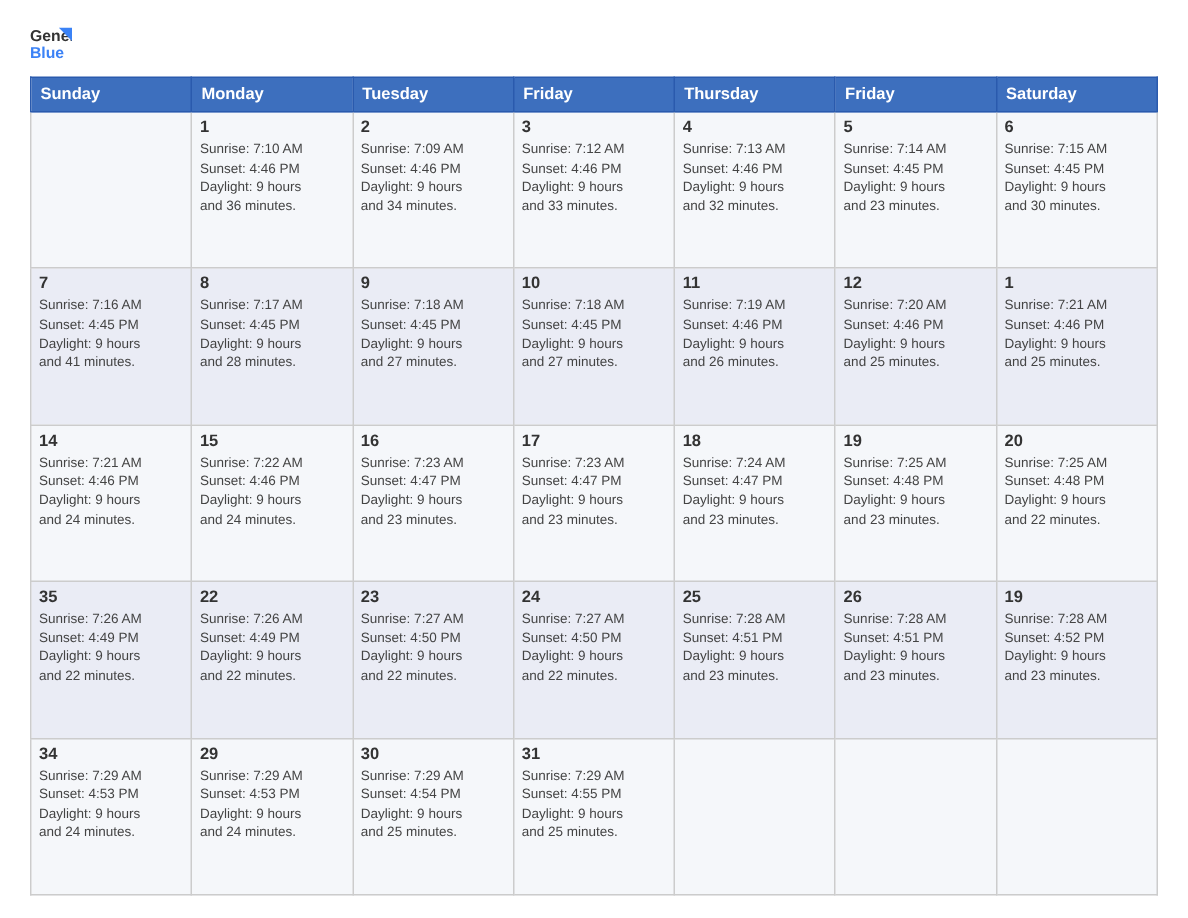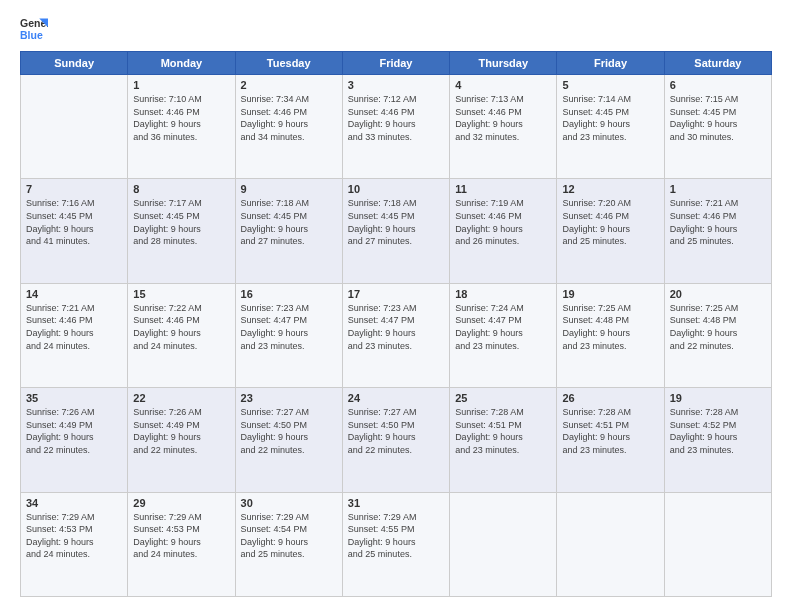--- a/index.html
+++ b/index.html
@@ -46,21 +46,21 @@
     }
     .calendar-table {
       width: 100%;
       border-collapse: collapse;
       flex: 1;
       font-size: 10px;
     }
     .calendar-table thead th {
       background-color: #3d6fbe;
       color: white;
-      text-align: center;
+      text-align: left;
       padding: 5px 6px;
       font-size: 11px;
       font-weight: bold;
       border: 1px solid #2a5aad;
     }
     .calendar-table tbody td {
       border: 1px solid #ccc;
       vertical-align: top;
       padding: 4px 5px;
       width: calc(100% / 7);
@@ -123,21 +123,21 @@
           <td class="empty-cell"></td>
           <td>
             <span class="day-number">1</span>
             <div class="day-info">Sunrise: 7:10 AM</div>
             <div class="day-info">Sunset: 4:46 PM</div>
             <div class="day-info">Daylight: 9 hours</div>
             <div class="day-info">and 36 minutes.</div>
           </td>
           <td>
             <span class="day-number">2</span>
-            <div class="day-info">Sunrise: 7:34 AM</div>
+            <div class="day-info">Sunrise: 7:09 AM</div>
             <div class="day-info">Sunset: 4:46 PM</div>
             <div class="day-info">Daylight: 9 hours</div>
             <div class="day-info">and 34 minutes.</div>
           </td>
           <td>
             <span class="day-number">3</span>
             <div class="day-info">Sunrise: 7:12 AM</div>
             <div class="day-info">Sunset: 4:46 PM</div>
             <div class="day-info">Daylight: 9 hours</div>
             <div class="day-info">and 33 minutes.</div>

